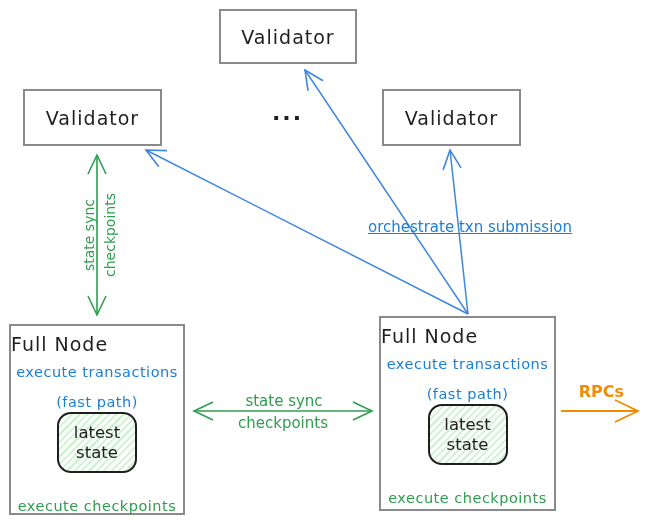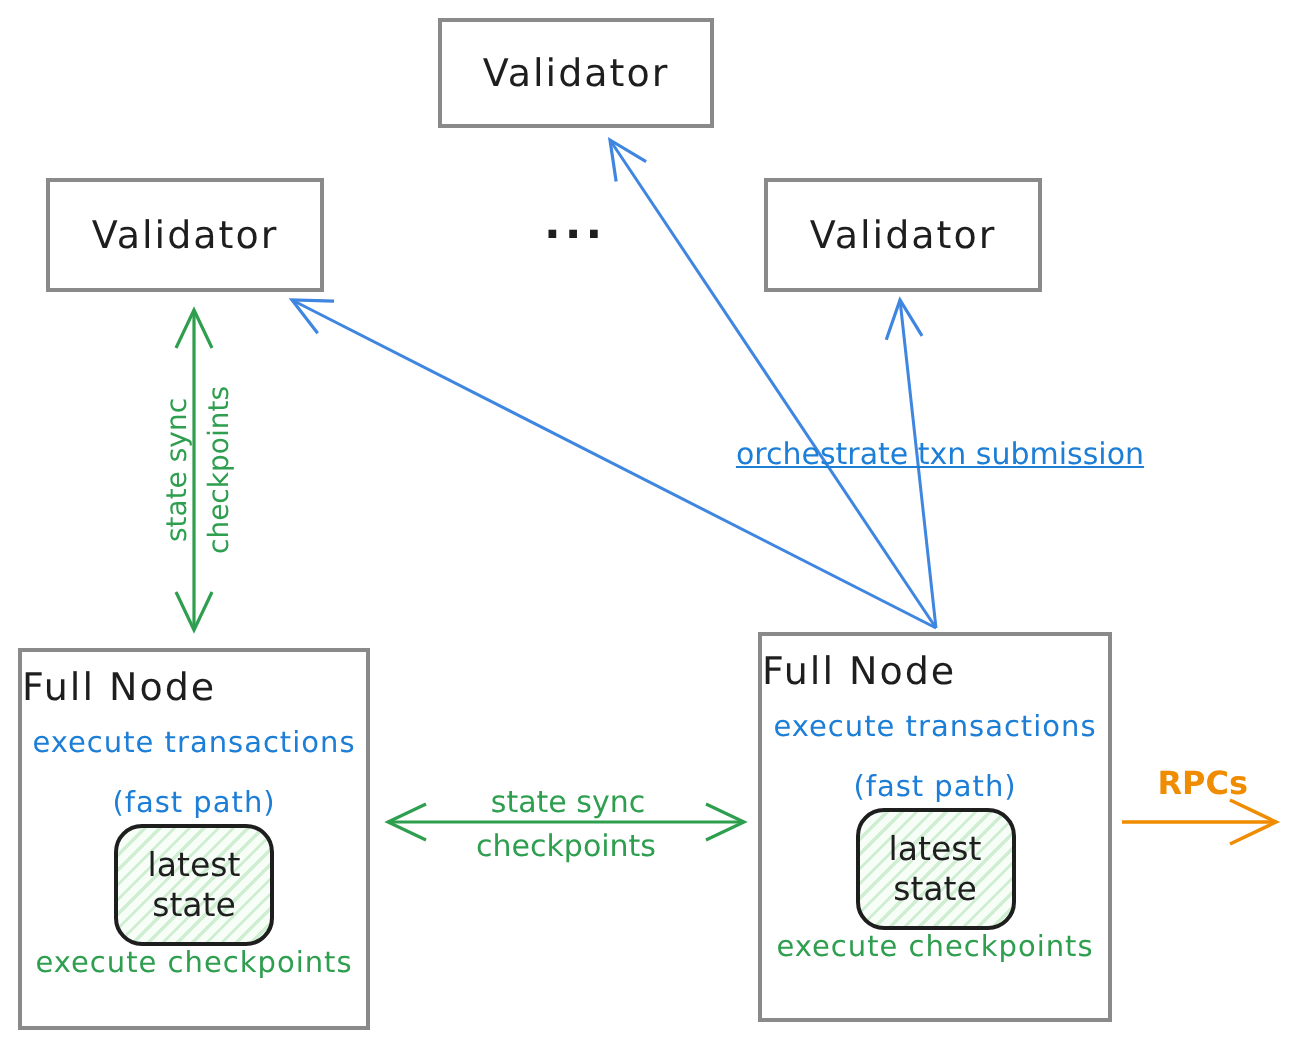--- a/index.html
+++ b/index.html
@@ -37,21 +37,21 @@
   .state-box{
     position:absolute;top:86px;left:50%;transform:translateX(-50%);
     width:80px;height:61px;
     border:2px solid #1e1e1e;border-radius:14px;
     background:repeating-linear-gradient(135deg,#f7fdf7 0 3.6px,#cfeed2 3.6px 5.2px);
     display:flex;flex-direction:column;align-items:center;justify-content:center;
     font-size:16.5px;line-height:20px;
     box-sizing:border-box;
   }
   .fn-footer{
-    position:absolute;top:148px;left:0;width:100%;text-align:center;
+    position:absolute;top:172px;left:0;width:100%;text-align:center;
     font-size:14.5px;color:#2e9e4f;letter-spacing:.5px;
   }
   .lbl{position:absolute;z-index:3;white-space:nowrap;}
   .lbl-green{color:#2e9e4f;}
   .lbl-blue{color:#1c7ed6;text-decoration:underline;}
   .lbl-orange{color:#f08c00;}
   .vlabel{
     position:absolute;z-index:3;
     transform:rotate(-90deg);transform-origin:center;
     color:#2e9e4f;font-size:14px;text-align:center;white-space:nowrap;

